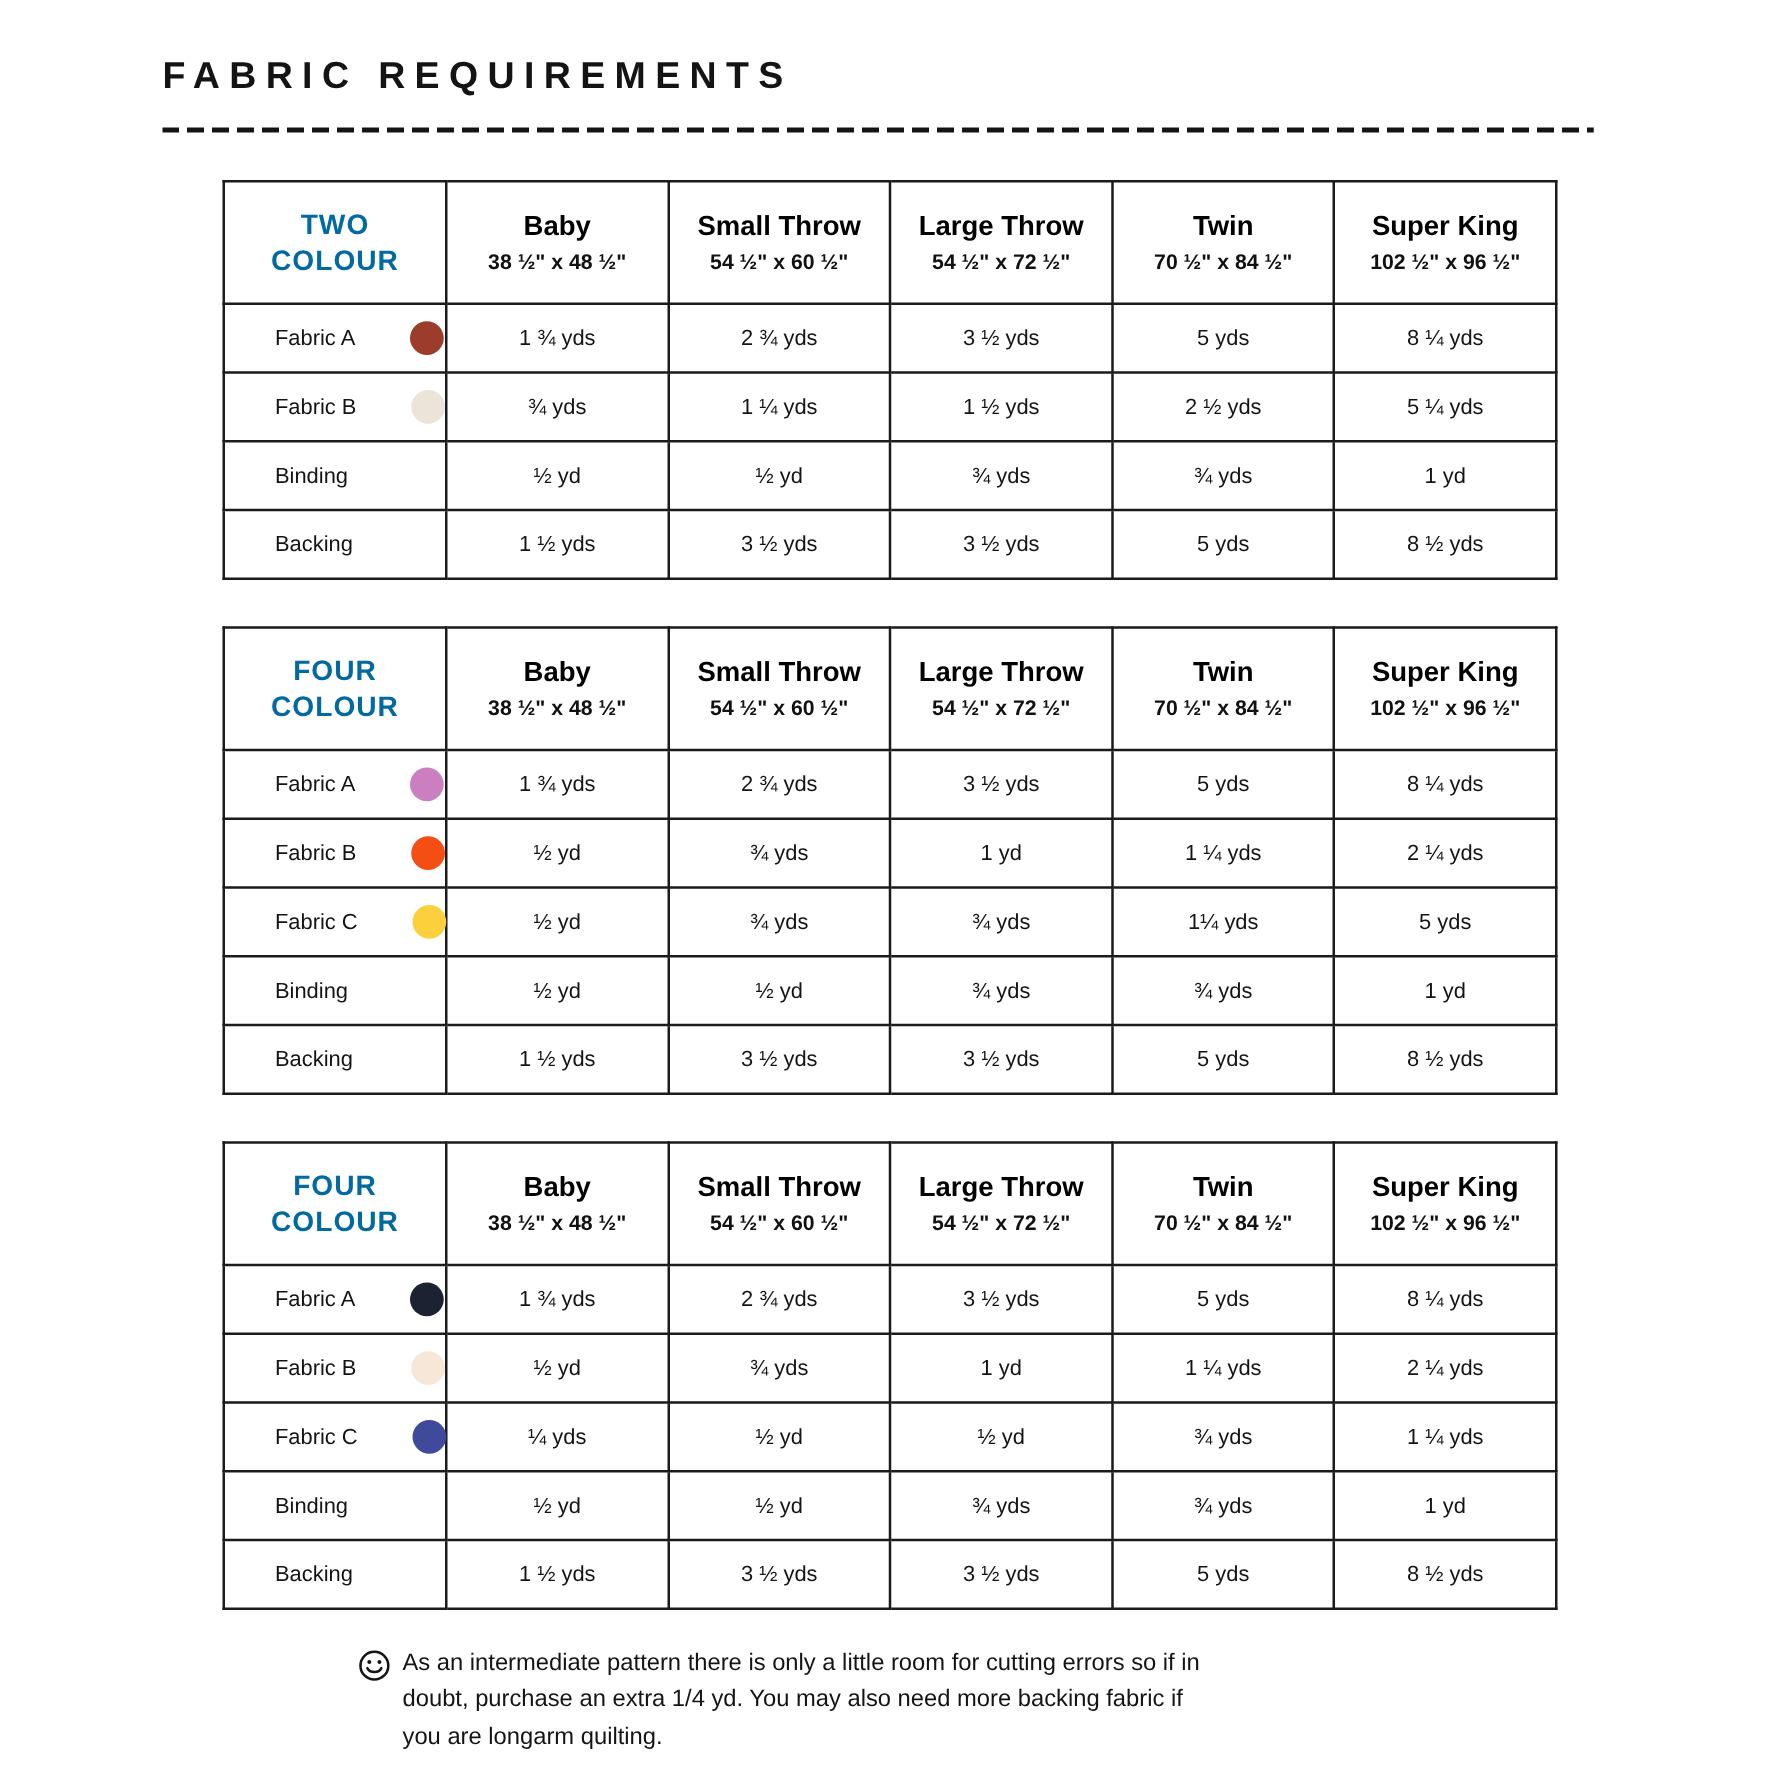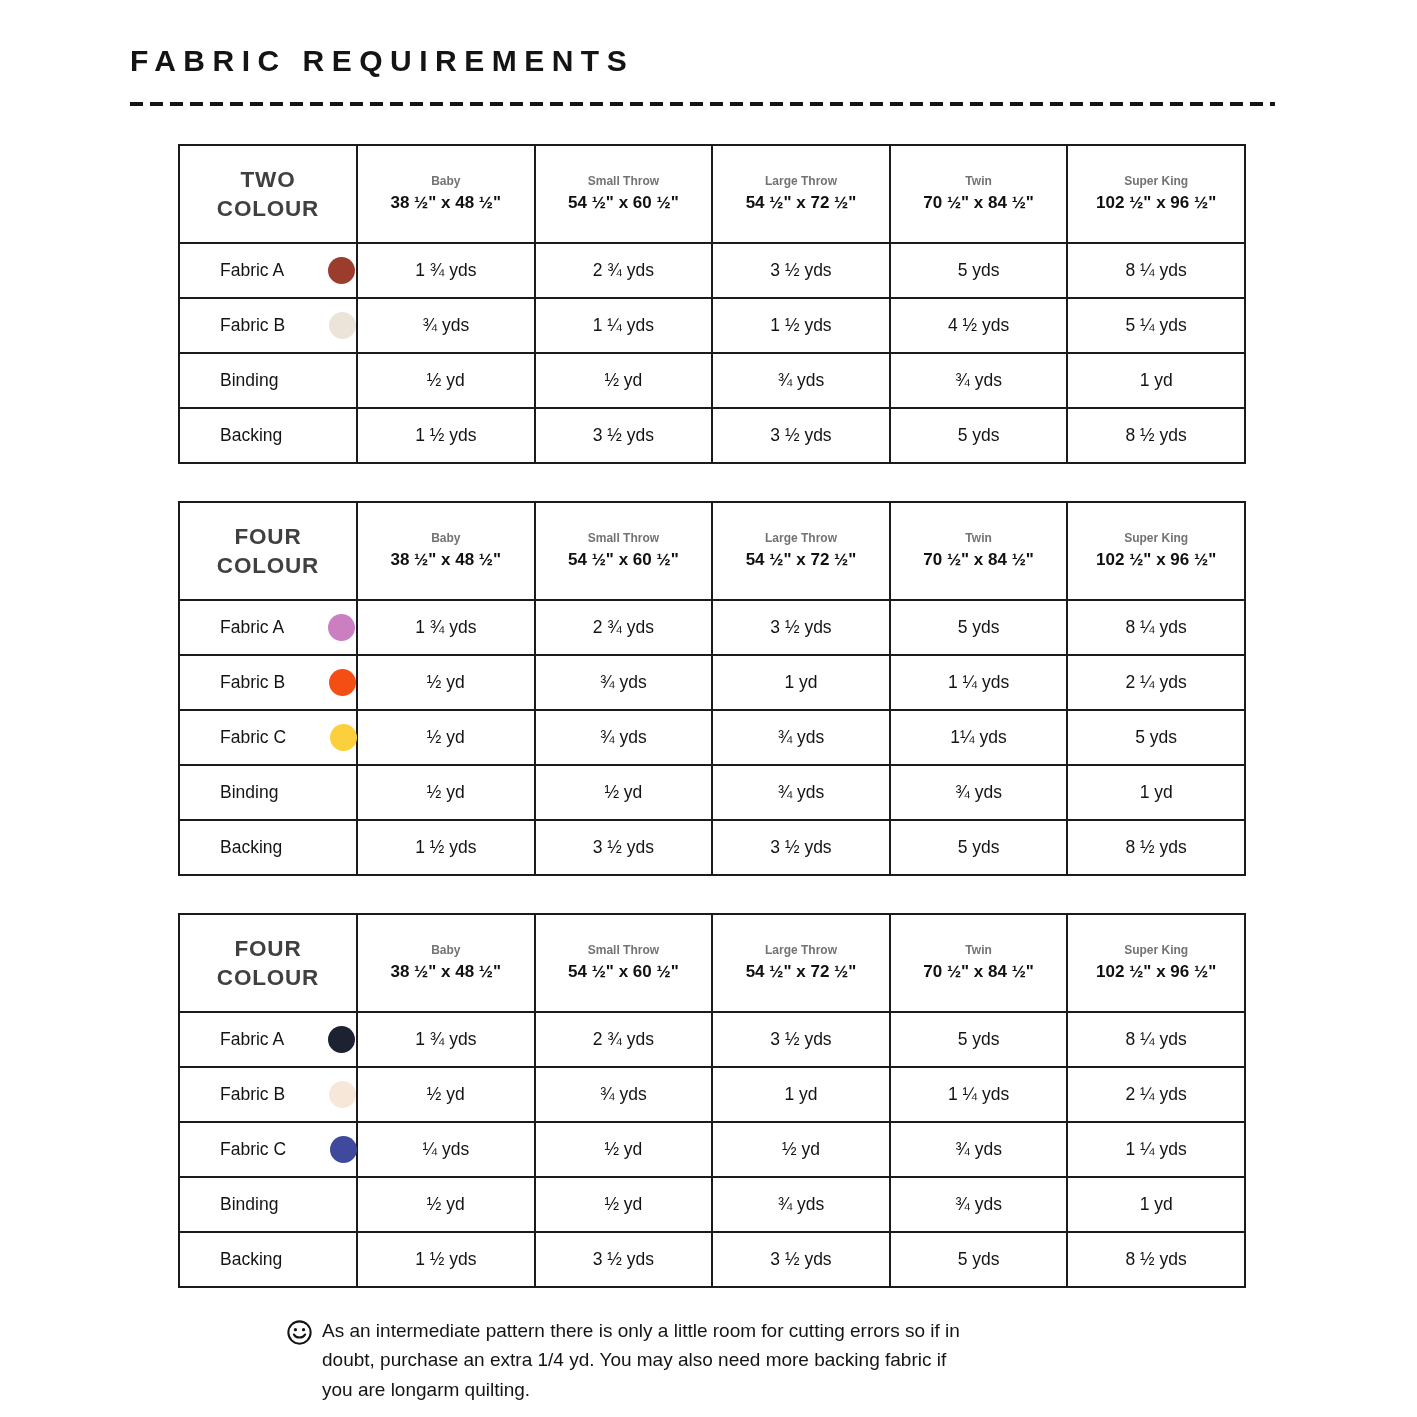--- a/index.html
+++ b/index.html
@@ -78,26 +78,26 @@
     height: 98px;
     text-align: center;
     font-weight: bold;
     line-height: 1.30;
     padding: 4px 4px;
   }
   .hdr-title {
     font-size: 22.5px;
     font-weight: bold;
     letter-spacing: 0.8px;
-    color: #404040;
+    color: #0369a1;
   }
   .hdr-name {
-    font-size: 12px;
+    font-size: 22px;
     font-weight: bold;
-    color: #737373;
+    color: #000000;
     display: block;
   }
   .hdr-dims {
     font-size: 17px;
     font-weight: bold;
     color: #111;
     display: block;
     margin-top: 3px;
   }
 
@@ -222,21 +222,21 @@
           <tr>
             <td class="label-cell">
               <div class="label-inner">
                 <span class="label-text">Fabric B</span>
                 <span class="swatch" style="background: rgb(236, 228, 217);"></span>
               </div>
             </td>
             <td class="row-cell">¾ yds</td>
             <td class="row-cell">1 ¼ yds</td>
             <td class="row-cell">1 ½ yds</td>
-            <td class="row-cell">4 ½ yds</td>
+            <td class="row-cell">2 ½ yds</td>
             <td class="row-cell">5 ¼ yds</td>
           </tr>
           <tr>
             <td class="label-cell">
               <div class="label-inner">
                 <span class="label-text">Binding</span>
               </div>
             </td>
             <td class="row-cell">½ yd</td>
             <td class="row-cell">½ yd</td>

